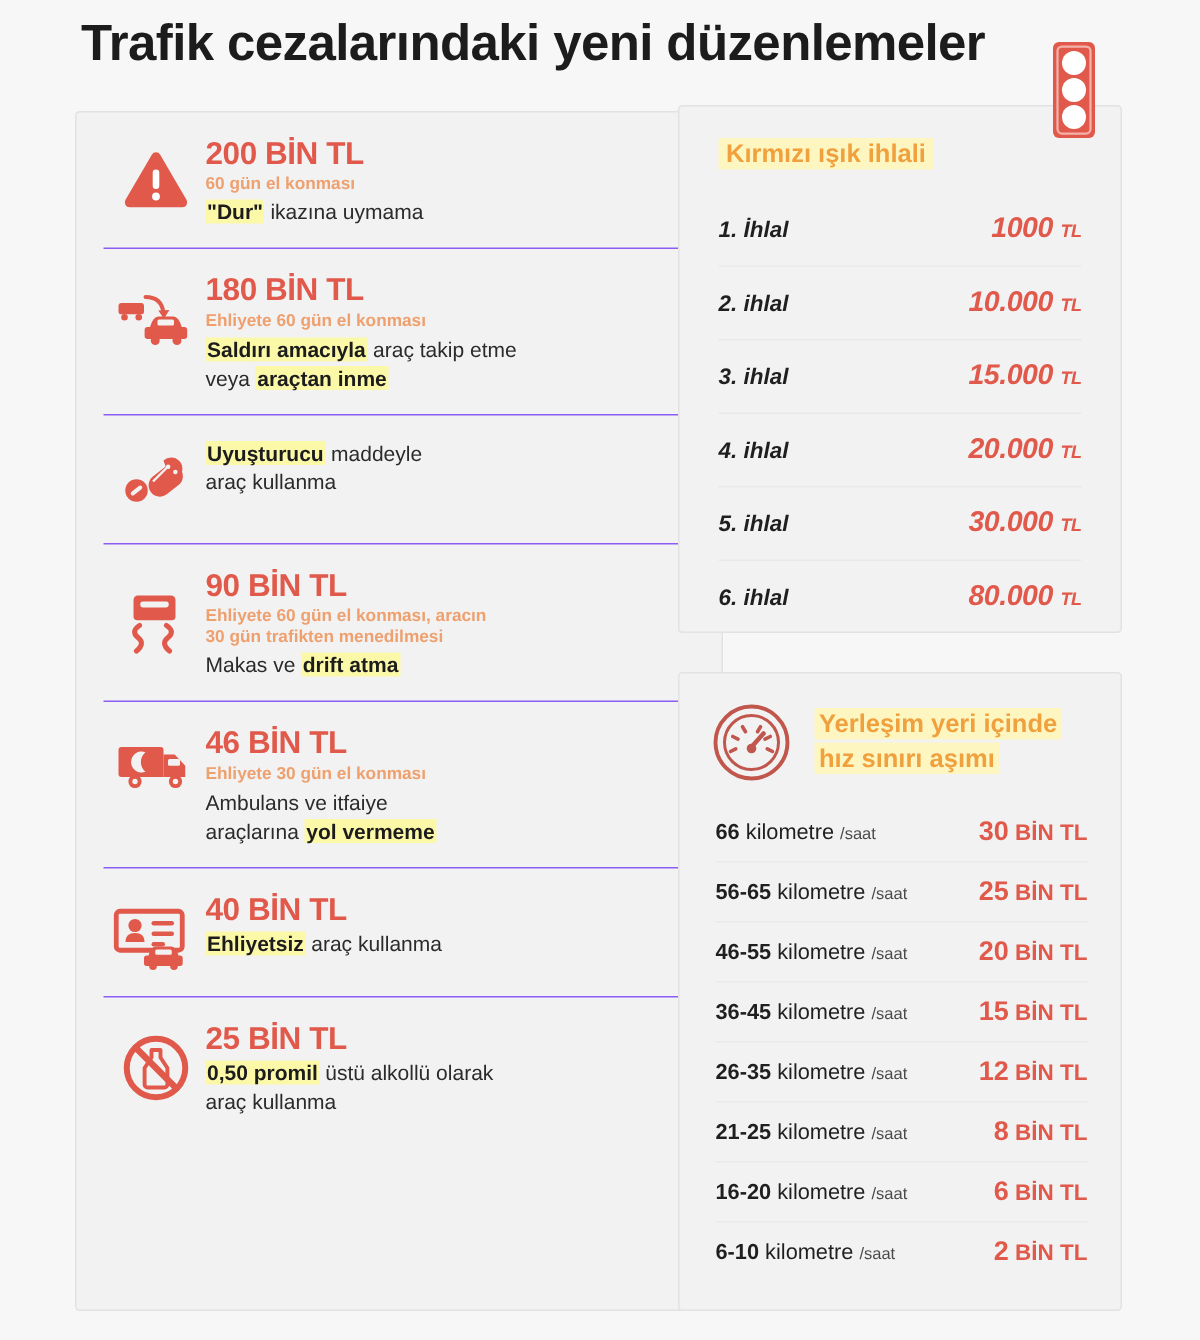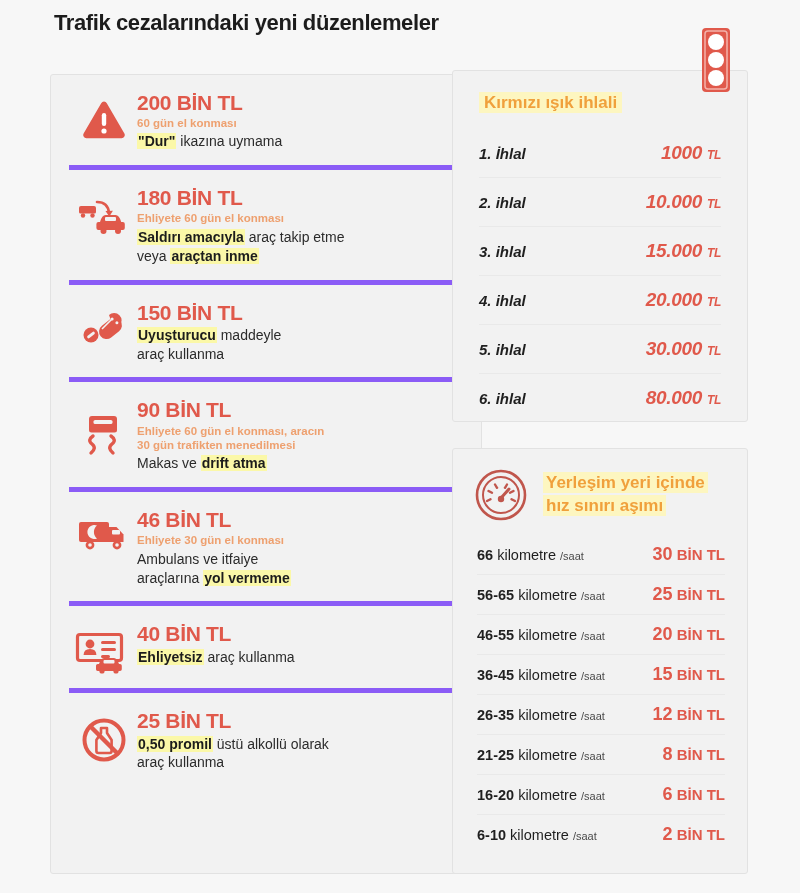--- a/index.html
+++ b/index.html
@@ -6,21 +6,21 @@
   html, body {
     width: 800px; height: 893px;
     background: #f7f7f7;
     font-family: "Liberation Sans", sans-serif;
     -webkit-font-smoothing: antialiased;
   }
   .page { position: relative; width: 800px; height: 893px; overflow: hidden; }
 
   .page-title {
     position: absolute; left: 54px; top: 10px;
-    font-size: 22px; font-weight: bold; color: #1c1c1c;
+    font-size: 34px; font-weight: bold; color: #1c1c1c;
     letter-spacing: -0.4px;
   }
 
   
   .panel {
     position: absolute;
     background: #f2f2f2;
     border: 1px solid #e2e2e2;
     border-radius: 3px;
   }
@@ -28,21 +28,21 @@
   #panel-light { left: 452px; top: 70px;  width: 296px; height: 352px; }
   #panel-speed { left: 452px; top: 448px; width: 296px; height: 426px; }
 
   
   .fine-list { padding: 0 18px; }
   .fine-row {
     display: flex; align-items: flex-start;
     padding: 14px 0 14px 2px;
     min-height: 86px;
   }
-  .fine-row + .fine-row { border-top: 5px solid #8b5cf6; }
+  .fine-row + .fine-row { border-top: 1px solid #8b5cf6; }
   .fine-icon {
     width: 66px; flex: 0 0 66px;
     display: flex; align-items: center; justify-content: center;
     padding-top: 10px;
   }
   .fine-body { flex: 1; padding-top: 2px; }
   .amount {
     font-size: 21px; font-weight: bold; color: #e0594b;
     letter-spacing: -0.3px; line-height: 1.1; margin-bottom: 2px;
   }
@@ -160,21 +160,20 @@
         <rect x="6.5" y="24.6" width="9" height="2.8" rx="1.4" fill="#f2f2f2" transform="rotate(-38 11 26)"></rect>
         <rect x="18" y="12" width="25" height="15" rx="7.5" transform="rotate(-38 30.5 19.5)"></rect>
         <path d="M29 6 a7.5 7.5 0 0 1 10.6 10.6 l-5.3 4.2 z" fill="#e0594b"></path>
         <rect x="30.6" y="8.6" width="3" height="3" rx="1.5" fill="#f2f2f2"></rect>
         <rect x="35.4" y="12.2" width="3" height="3" rx="1.5" fill="#f2f2f2"></rect>
         <line x1="22" y1="20" x2="32" y2="10" stroke="#f2f2f2" stroke-width="1.6"></line>
       </g>
     </svg>
           </div>
           <div class="fine-body">
-            <div class="amount">150 BİN TL</div>
             <div class="desc"><span class="hl">Uyuşturucu</span><span> maddeyle</span></div>
             <div class="desc"><span>araç kullanma</span></div>
           </div>
         </div>
         <div class="fine-row">
           <div class="fine-icon">
             <svg width="48" height="52" viewBox="0 0 48 52">
       <g fill="#e0594b">
         <path d="M12 10 h22 a3 3 0 0 1 3 3 v11 a2.5 2.5 0 0 1-2.5 2.5 h-23 A2.5 2.5 0 0 1 9 24 V13 a3 3 0 0 1 3-3 z"></path>
         <rect x="13.5" y="14" width="19" height="4" rx="1.6" fill="#f2f2f2"></rect>

